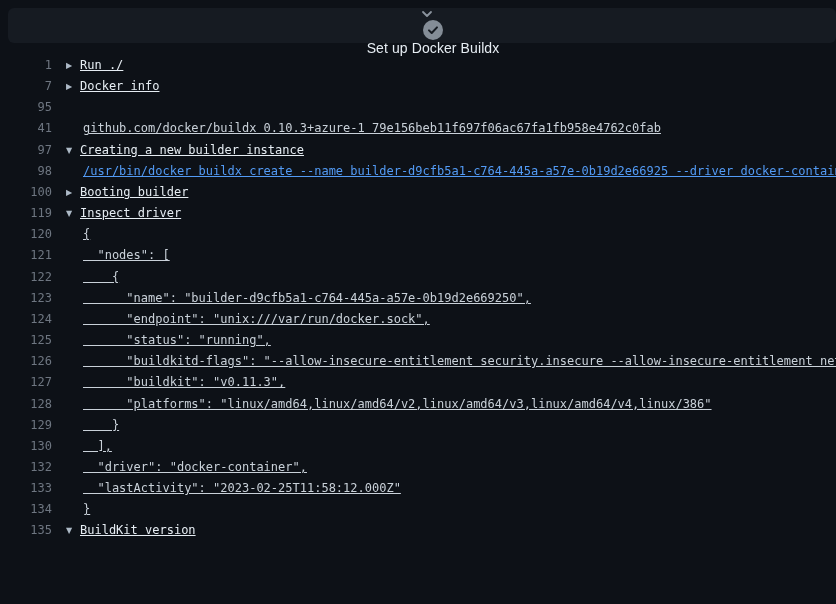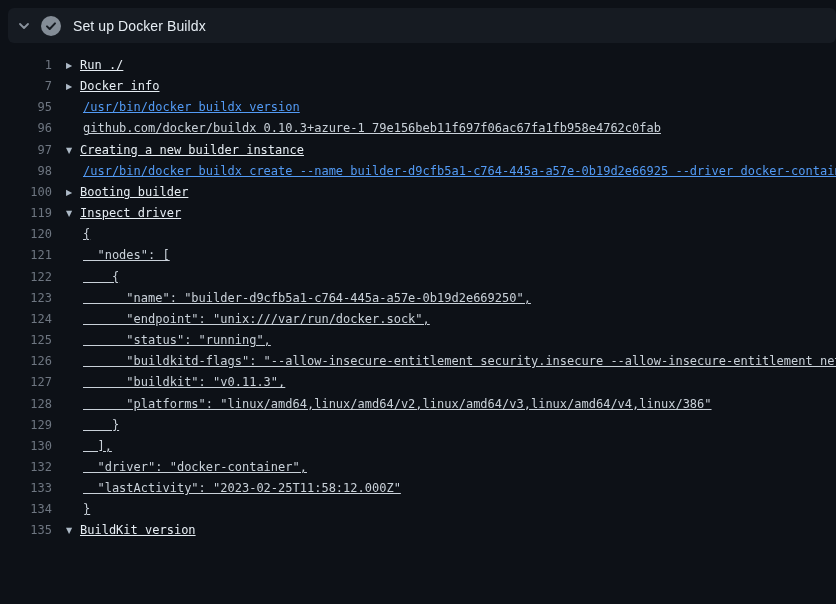--- a/index.html
+++ b/index.html
@@ -14,20 +14,21 @@
     position: absolute;
     top: 8px; left: 8px; right: 0;
     height: 35px;
     background: var(--header_bg, #161b22);
     border-radius: 6px;
     display: flex;
     align-items: center;
     padding-left: 10px;
     box-sizing: border-box;
     cursor: pointer;
+    flex-direction: column;
   }
   .chevron-wrap { width: 12px; height: 12px; display: inline-flex; }
   .check-wrap   { width: 20px; height: 20px; display: inline-flex; margin-left: 11px; }
   .step-title {
     margin-left: 12px;
     font-family: "Liberation Sans", sans-serif;
     font-size: 14px;
     color: var(--title_text, #e6edf3);
     letter-spacing: 0.1px;
   }
@@ -92,24 +93,23 @@
     <div class="line t-group">
     <span class="num">1</span>
     <span class="content"><span class="arrow">▶</span><span class="text">Run ./</span></span>
   </div>
     <div class="line t-group">
     <span class="num">7</span>
     <span class="content"><span class="arrow">▶</span><span class="text">Docker info</span></span>
   </div>
     <div class="line t-command">
     <span class="num">95</span>
-    <span class="content"><span class="text">/usr/bin/docker buildx version</span></span>
   </div>
     <div class="line t-output">
-    <span class="num">96</span>
+    <span class="num">41</span>
     <span class="content"><span class="text">github.com/docker/buildx 0.10.3+azure-1 79e156beb11f697f06ac67fa1fb958e4762c0fab</span></span>
   </div>
     <div class="line t-group">
     <span class="num">97</span>
     <span class="content"><span class="arrow">▼</span><span class="text">Creating a new builder instance</span></span>
   </div>
     <div class="line t-command">
     <span class="num">98</span>
     <span class="content"><span class="text">/usr/bin/docker buildx create --name builder-d9cfb5a1-c764-445a-a57e-0b19d2e66925 --driver docker-container</span></span>
   </div>

